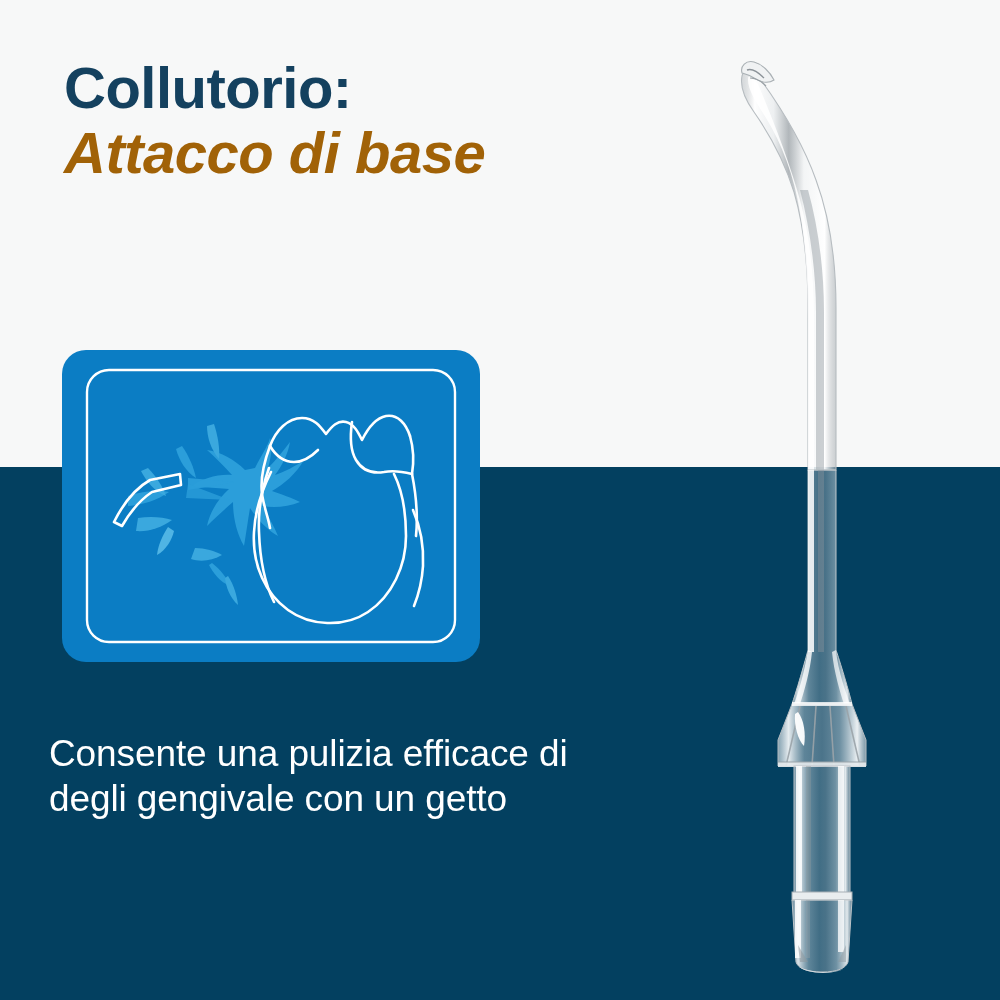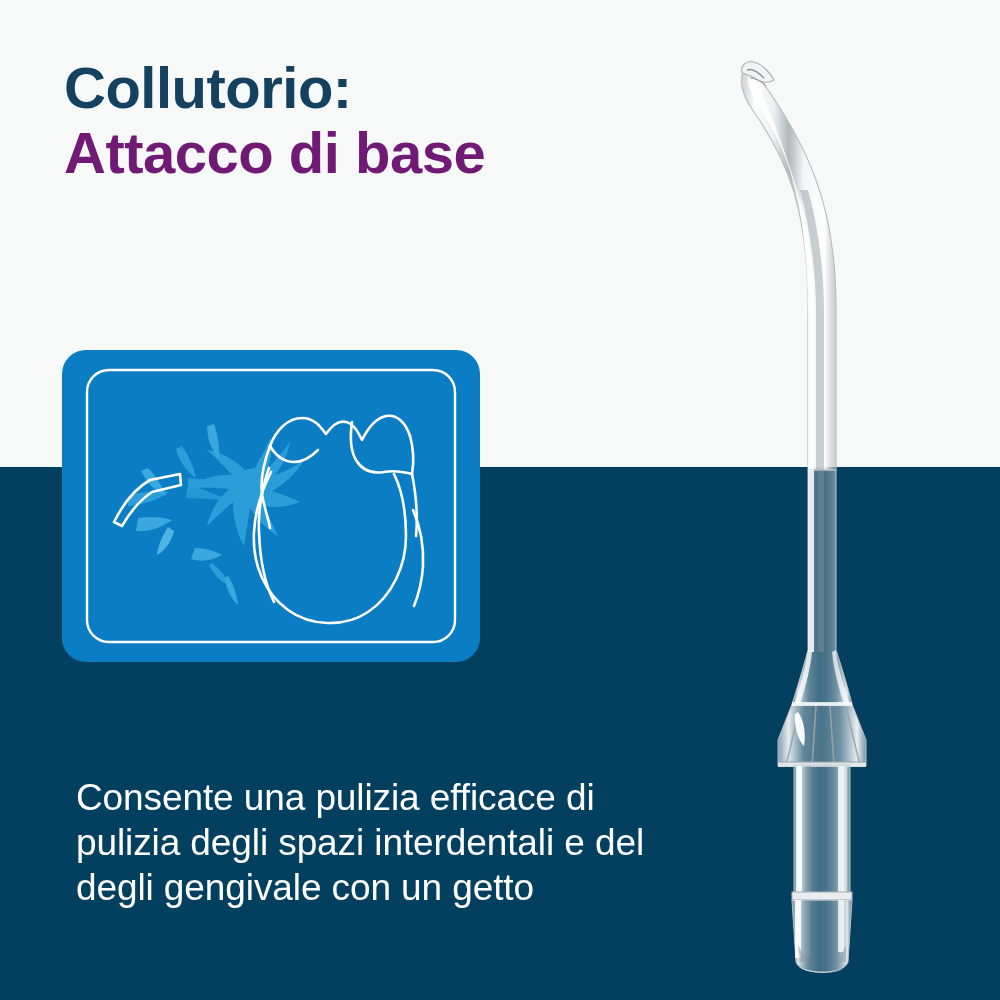--- a/index.html
+++ b/index.html
@@ -26,40 +26,39 @@
   
   .headline {
     position:absolute; left:64px; top:56px;
     width:640px;
     font-weight:bold;
     font-size:58px;
     line-height:1.12;
     letter-spacing:-0.5px;
   }
   .headline .l1 { display:block; color:#14415f; }
-  .headline .l2 { display:block; color:#701a75; }
+  .headline .l2 { display:block; color:#a16207;font-style:italic; }
 
   
   .icon-card {
     position:absolute; left:62px; top:350px;
     width:418px; height:312px;
     background:#0b7dc4;
     border-radius:24px;
   }
   .icon-card svg { display:block; width:100%; height:100%; }
 
   
   .body-copy {
-    position:absolute; left:76px; top:731px;
+    position:absolute; left:49px; top:731px;
     width:700px;
     color:#ffffff;
     font-size:37px;
     line-height:1.22;
     letter-spacing:-0.1px;
-    margin-top:44px;
   }
   .body-copy span { display:block; white-space:nowrap; }
 
   
   .product {
     position:absolute; left:700px; top:40px;
     width:220px; height:940px;
     pointer-events:none;
   }
   .product svg { display:block; width:100%; height:100%; }
@@ -136,21 +135,20 @@
         <path d="M350 124 C354 144 356 166 354 186"></path>
         <path d="M351 160 C358 176 362 196 361 216 C360 232 356 246 352 256"></path>
 
         <path d="M207 118 C200 138 196 160 197 182 C198 212 204 236 212 252"></path>
       </g>
     </svg>
   </div>
 
   <div class="body-copy">
     <span>Consente una pulizia efficace di</span>
-    <span>pulizia degli spazi interdentali e del</span>
     <span>degli gengivale con un getto</span>
   </div>
 
   <div class="product">
     <svg viewBox="0 0 220 940" xmlns="http://www.w3.org/2000/svg">
       <defs>
 
         <linearGradient id="shaftG" x1="0" y1="0" x2="1" y2="0">
           <stop offset="0.00" stop-color="#b9bec2" stop-opacity="0.55"></stop>
           <stop offset="0.14" stop-color="#ffffff" stop-opacity="0.92"></stop>

